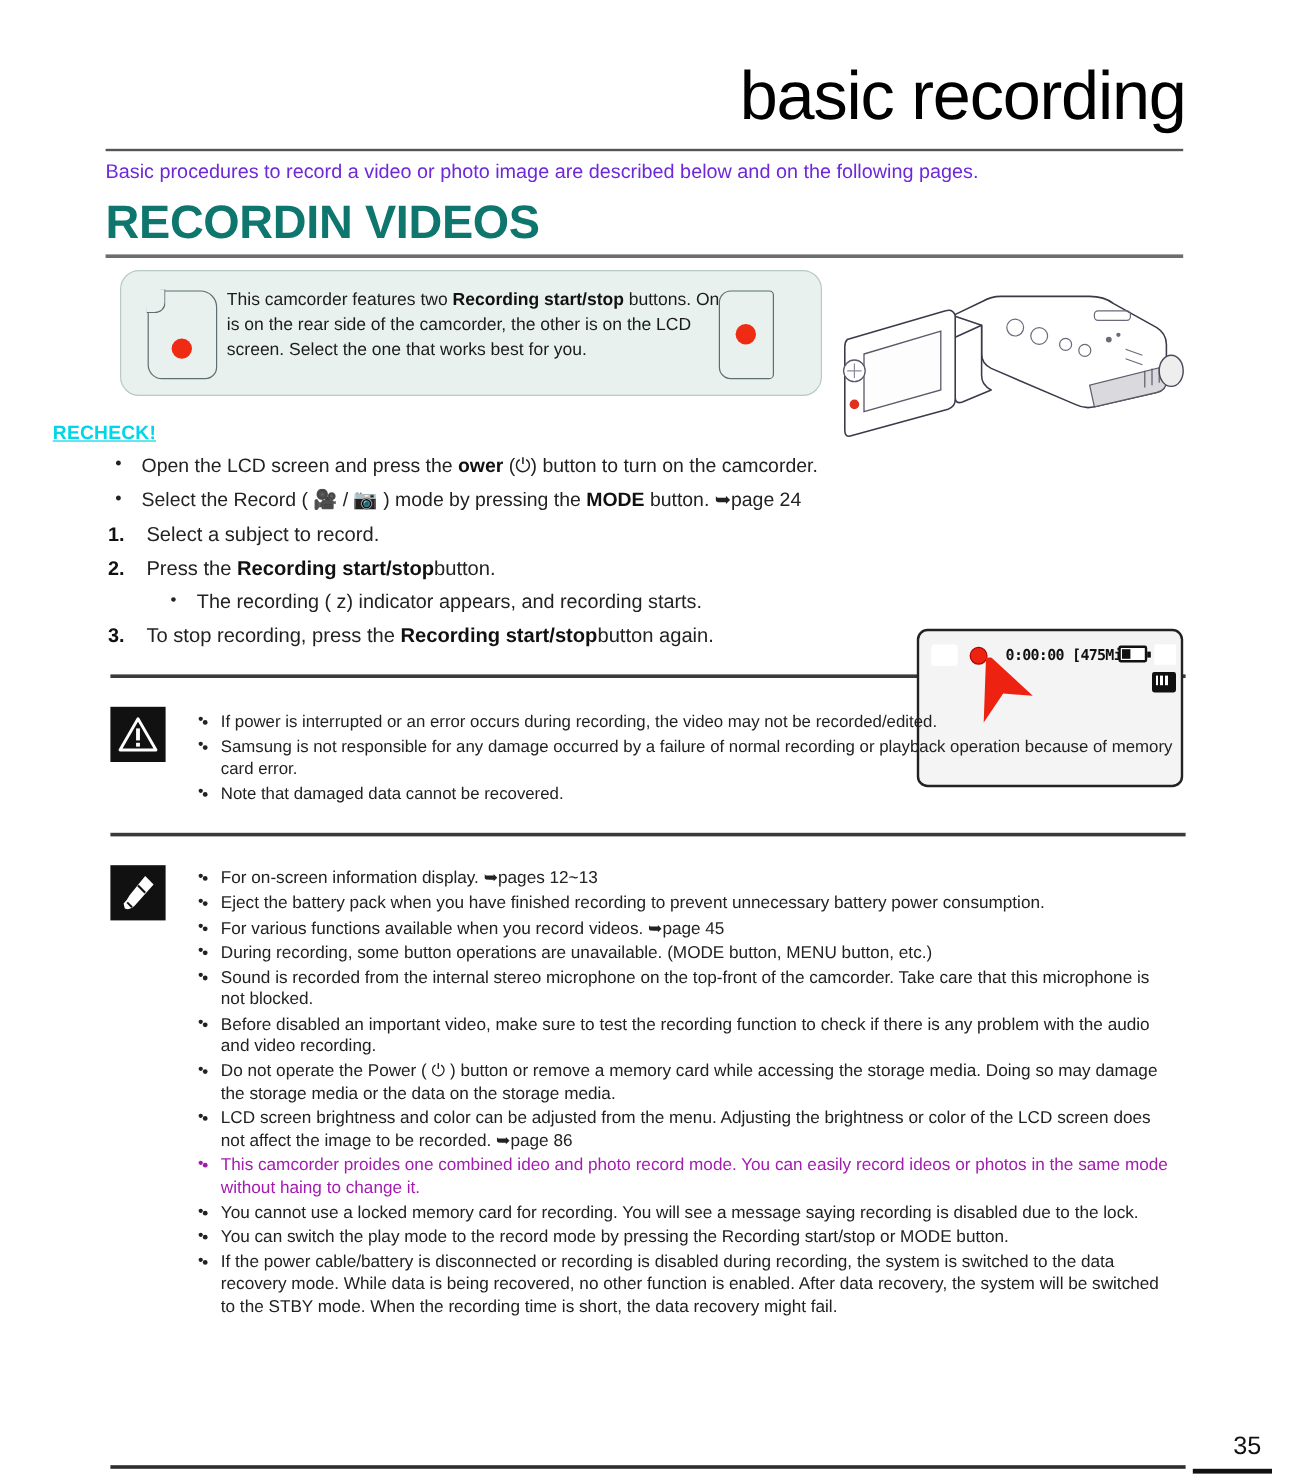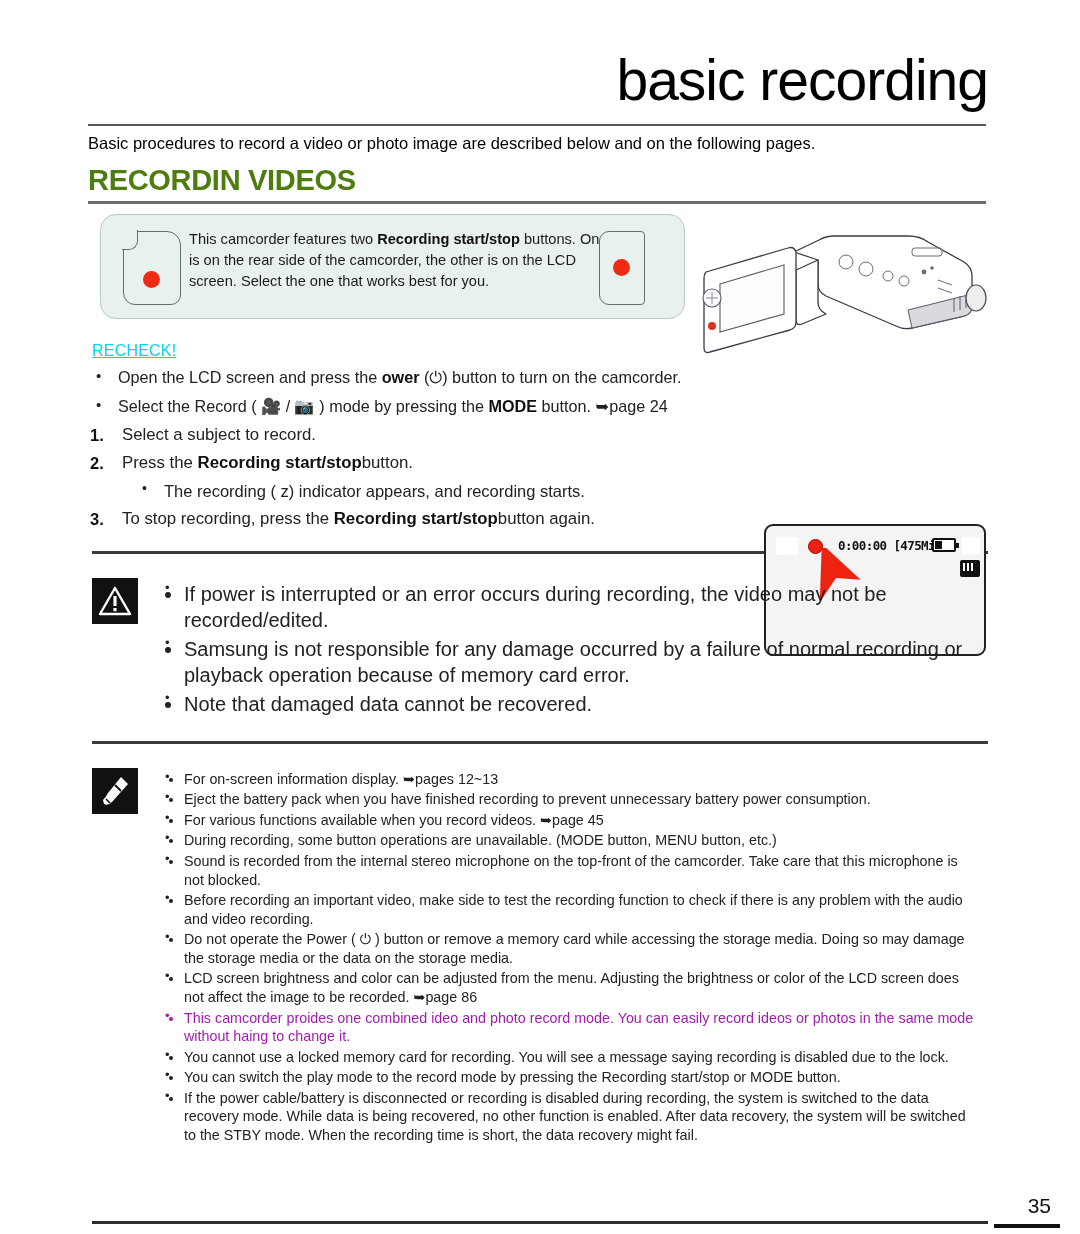--- a/index.html
+++ b/index.html
@@ -20,26 +20,26 @@
   .page-title {
     font-size:57px; font-weight:400; letter-spacing:-1px;
     line-height:1.0; color:#000;
     font-family:"Liberation Sans", sans-serif;
     text-align:right;
   }
   .title-rule { position:absolute; left:0; top:72px; width:898px; height:2px; background:#555; }
 
   .intro {
     margin:24px 0 0 88px; width:900px;
-    font-size:16.5px; line-height:1.3; color:#000000;
+    font-size:16.5px; line-height:1.3; color:#6d28d9;
   }
 
   .section-head {
     margin:10px 0 0 88px; width:900px;
-    font-size:29px; font-weight:bold; letter-spacing:-0.3px; color:#4d7c0f;
+    font-size:39px; font-weight:bold; letter-spacing:-0.3px; color:#0f766e;
   }
   .section-rule { margin:4px 0 0 88px; width:898px; height:3px; background:#6d6d6d; }
 
   
   .callout-zone { position:relative; height:128px; margin-top:10px; }
   .callout {
     position:absolute; left:100px; top:0;
     width:585px; height:105px;
     background:#e9f1ef; border:1px solid #b9c9c6; border-radius:16px;
   }
@@ -74,22 +74,22 @@
     border:1.6px solid #5d6f70; border-radius:10px 4px 4px 10px;
     background:#e9f1ef;
   }
   .btn-right .dot { left:14px; top:28px; }
 
   
   .camcorder { position:absolute; left:676px; top:-4px; width:330px; height:150px; }
 
   
   .recheck {
-    margin:0 0 0 92px;
-    font-size:16px; font-weight:normal; color:#00d6e8;
+    margin:0 0 0 44px;
+    font-size:16px; font-weight:bold; color:#00d6e8;
     text-decoration:underline; letter-spacing:0.2px;
   }
 
   ul.bul { list-style:none; margin:0; padding:0; }
   li.b1 {
     position:relative; margin:7px 0 0 118px; width:862px;
     font-size:16.2px; line-height:1.33; color:#222;
   }
   li.b1::before {
     content:"•"; position:absolute; left:-22px; top:-1px; font-size:15px; color:#222;
@@ -161,21 +161,21 @@
   .rule-thick { height:3px; background:#3a3a3a; }
   .notice { position:relative; }
   .notice .ico {
     position:absolute; left:0; top:8px;
     width:46px; height:46px; background:#111;
     display:flex; align-items:center; justify-content:center;
   }
   .notice .body { margin-left:62px; padding:8px 0 8px 0; }
   .notice li.n {
     position:relative; margin:3px 0 0 30px; width:calc(100% - 40px);
-    font-size:20px; line-height:1.3; color:#222;
+    font-size:14px; line-height:1.3; color:#222;
   }
   .notice li.n::before {
     content:"•"; position:absolute; left:-19px; top:-1px; font-size:13px;
   }
   .note-block li.n { font-size:14.3px; line-height:1.3; margin-top:2px; }
   .note-block li.n.bold { font-weight:normal; color:#a21caf; }
 
   .block-wrap { margin:0 92px 0 92px; width:896px; }
 
   
@@ -326,21 +326,21 @@
           <path d="M15 10 L21 16" stroke="#111" stroke-width="1.8"></path>
           <path d="M6 24 L10 28" stroke="#111" stroke-width="1.6"></path>
         </svg>
       </div>
       <ul class="body">
         <li class="n">For on-screen information display. ➥pages 12~13</li>
         <li class="n">Eject the battery pack when you have finished recording to prevent unnecessary battery power consumption.</li>
         <li class="n">For various functions available when you record videos. ➥page 45</li>
         <li class="n">During recording, some button operations are unavailable. (MODE button, MENU button, etc.)</li>
         <li class="n">Sound is recorded from the internal stereo microphone on the top-front of the camcorder. Take care that this microphone is not blocked.</li>
-        <li class="n">Before recording an important video, make side to test the recording function to check if there is any problem with the audio and video recording.</li>
+        <li class="n">Before disabled an important video, make sure to test the recording function to check if there is any problem with the audio and video recording.</li>
         <li class="n">Do not operate the Power ( ⏻ ) button or remove a memory card while accessing the storage media. Doing so may damage the storage media or the data on the storage media.</li>
         <li class="n">LCD screen brightness and color can be adjusted from the menu. Adjusting the brightness or color of the LCD screen does not affect the image to be recorded. ➥page 86</li>
         <li class="n bold">This camcorder proides one combined ideo and photo record mode. You can easily record ideos or photos in the same mode without haing to change it.</li>
         <li class="n">You cannot use a locked memory card for recording. You will see a message saying recording is disabled due to the lock.</li>
         <li class="n">You can switch the play mode to the record mode by pressing the Recording start/stop or MODE button.</li>
         <li class="n">If the power cable/battery is disconnected or recording is disabled during recording, the system is switched to the data recovery mode. While data is being recovered, no other function is enabled. After data recovery, the system will be switched to the STBY mode. When the recording time is short, the data recovery might fail.</li>
       </ul>
     </div>
   </div>
 

